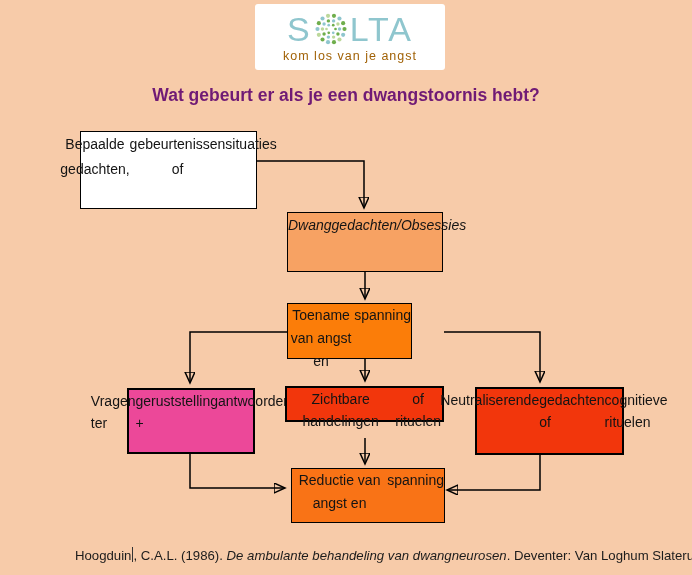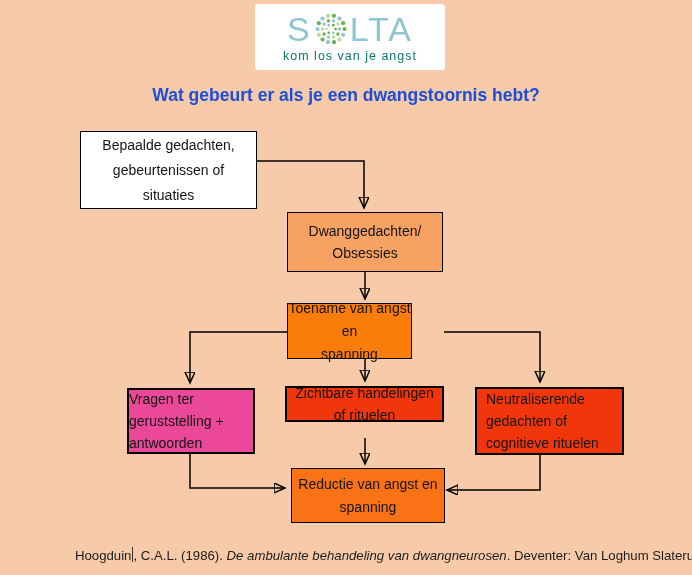--- a/index.html
+++ b/index.html
@@ -16,46 +16,46 @@
     position:absolute;left:255px;top:4px;width:190px;height:66px;
     background:#ffffff;border-radius:3px;
     display:flex;flex-direction:column;align-items:center;justify-content:center;
   }
   .brand-row{
     display:flex;align-items:center;justify-content:center;
     color:#8FC6CE;font-size:34px;font-weight:400;letter-spacing:2px;line-height:34px;
   }
   .logo-o{width:36px;height:36px;margin:0 1px;}
   .tagline{
-    margin-top:2px;color:#0f766e;font-size:12.5px;letter-spacing:1px;
+    margin-top:2px;color:#a16207;font-size:12.5px;letter-spacing:1px;
   }
 
   
   .title{
     position:absolute;left:0;top:85px;width:692px;margin:0;
-    text-align:center;font-size:17.5px;font-weight:bold;color:#1d4ed8;
+    text-align:center;font-size:17.5px;font-weight:bold;color:#701a75;
   }
 
   
   .connectors{
     position:absolute;left:0;top:0;width:692px;height:575px;
     pointer-events:none;
   }
   .connectors path{fill:none;stroke:#000;stroke-width:1.5px;}
 
   
   .node{
     position:absolute;box-sizing:border-box;
     border:1.5px solid #000;
-    display:flex;flex-direction:column;justify-content:center;
+    display:flex;flex-direction:row;justify-content:center;
     font-size:14px;color:#141414;
   }
   .node span{display:block;}
   #node-triggers{left:80px;top:131px;width:177px;height:78px;background:#FFFFFF;text-align:center;line-height:25px;}
-  #node-obsessions{left:287px;top:212px;width:156px;height:60px;background:#F7A263;text-align:center;justify-content:space-evenly;padding:4px 0;}
+  #node-obsessions{left:287px;top:212px;width:156px;height:60px;background:#F7A263;text-align:center;justify-content:space-evenly;padding:4px 0;font-style:italic;}
   #node-increase{left:287px;top:303px;width:125px;height:56px;background:#FB7D09;text-align:center;line-height:23px;}
   #node-reassurance{left:127px;top:388px;width:128px;height:66px;background:#ec4899;text-align:left;line-height:22px;border-width:2px;}
   #node-rituals{left:285px;top:386px;width:159px;height:36px;background:#F2360C;text-align:center;line-height:22px;border-width:2px;}
   #node-neutralizing{left:475px;top:387px;width:149px;height:68px;background:#F2360C;text-align:left;padding-left:9px;line-height:22px;border-width:2px;}
   #node-reduction{left:291px;top:468px;width:154px;height:55px;background:#f97316;text-align:center;line-height:23px;}
 
   
   .citation{
     position:absolute;left:75px;top:547px;margin:0;
     font-size:13.2px;color:#1c1c1c;white-space:nowrap;

